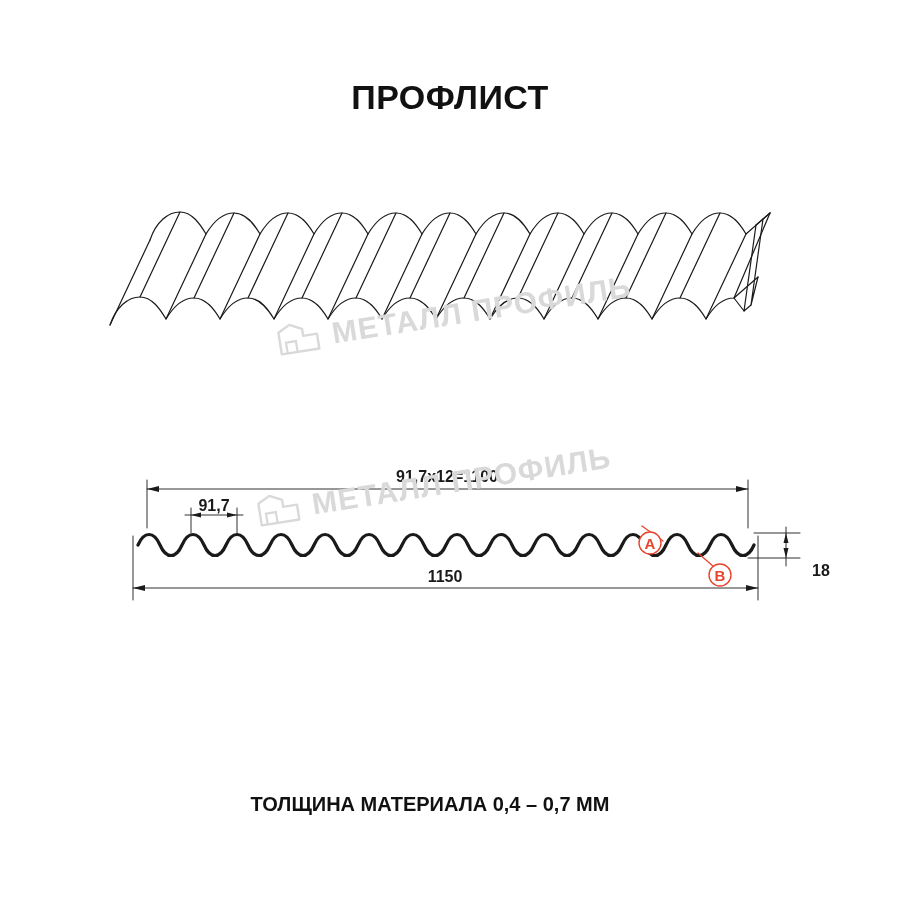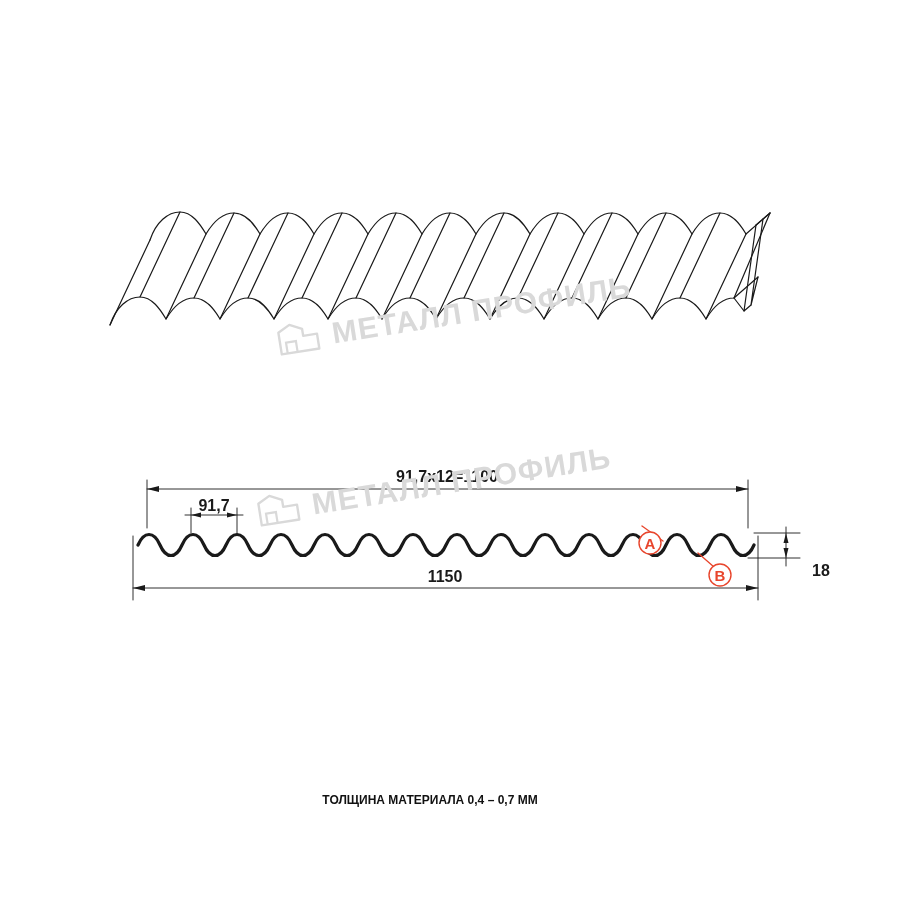--- a/index.html
+++ b/index.html
@@ -40,21 +40,21 @@
     font-size: 17px;
     font-weight: bold;
     color: #111111;
   }
   .footer-note {
     position: absolute;
     top: 793px;
     left: 0;
     width: 860px;
     text-align: center;
-    font-size: 12px;
+    font-size: 20px;
     font-weight: bold;
     color: #111111;
   }
   .drawing-area {
     position: absolute;
     top: 0;
     left: 0;
     width: 900px;
     height: 900px;
   }
@@ -88,20 +88,21 @@
     display: inline-block;
     vertical-align: middle;
     margin-right: 10px;
   }
 </style>
 </head>
 <body>
 
 <div class="page">
 
+  <div class="title">ПРОФЛИСТ</div>
 
   <div class="drawing-area">
     <svg class="diagram" width="900" height="900" viewBox="0 0 900 900" xmlns="http://www.w3.org/2000/svg">
 
       <g fill="none" stroke="#1a1a1a" stroke-width="1.2" stroke-linejoin="round" stroke-linecap="round">
 
         <path d="
           M150,240
           C156,222 168,212 180,212
           C192,212 200,224 206,234

